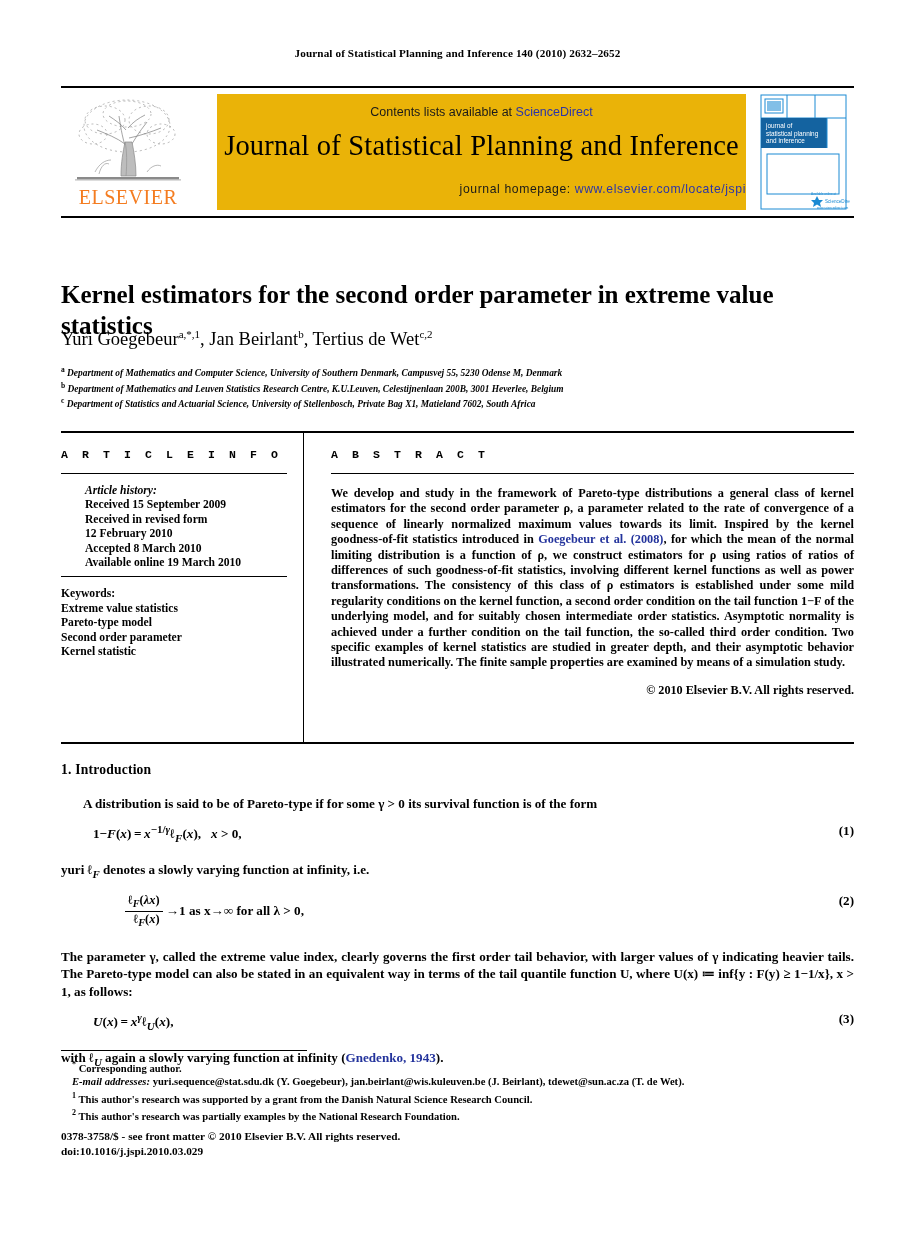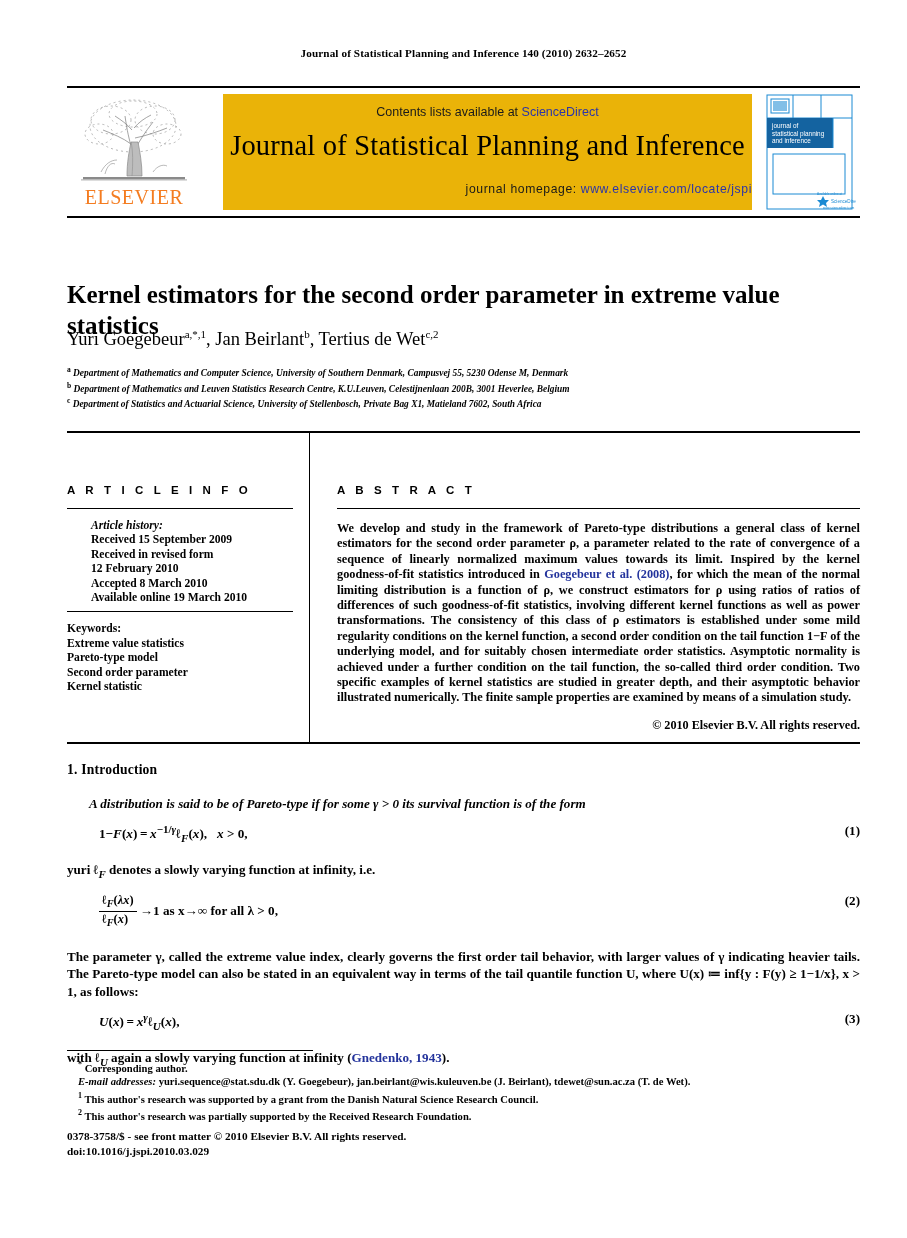--- a/index.html
+++ b/index.html
@@ -10,21 +10,21 @@
   body {
     width: 907px;
     height: 1238px;
     position: relative;
     font-family: "Liberation Serif", "DejaVu Serif", serif;
     color: #000000;
     overflow: hidden;
   }
   .page {
     position: absolute;
-    left: 10px; top: 0;
+    left: 4px; top: 0;
     width: 752px;
     height: 1238px;
   }
 
   
   .running-head {
     position: absolute;
     left: 0;
     top: 47px;
     width: 907px;
@@ -200,26 +200,25 @@
     top: 448px;
     width: 226px;
   }
   .abstract-col {
     position: absolute;
     left: 327px;
     top: 448px;
     width: 523px;
   }
   .sec-head {
-    font-family: Liberation Sans, sans-serif;
+    font-family: Liberation Mono, monospace;
     font-weight: bold;
     font-size: 11.5px;
     letter-spacing: 3.6px;
     color: #000;
-    margin-top: 36px;
   }
   .thin-rule {
     margin-top: 12px;
     width: 100%;
     height: 1px;
     background: #000;
   }
   .info-body {
     margin-top: 10px;
     font-family: "Liberation Serif", serif;
@@ -278,21 +277,21 @@
     font-weight: bold;
     letter-spacing: 0.2px;
   }
   .para {
     margin-top: 17px;
     font-size: 13.1px;
     line-height: 17.6px;
     text-align: justify;
     font-weight: bold;
   }
-  .para.indent { text-indent: 22px; font-style: italic; }
+  .para.indent { text-indent: 22px; }
   .para a { color: #23339c; text-decoration: none; }
   .eq-row {
     margin-top: 10px;
     position: relative;
     font-size: 13.2px;
     font-weight: bold;
     min-height: 20px;
   }
   .eq-body {
     display: inline-block;
@@ -301,23 +300,24 @@
   .eq-num {
     position: absolute;
     right: 0;
     top: 0;
     font-weight: bold;
     font-size: 13.1px;
   }
   .frac {
     display: inline-block;
     vertical-align: middle;
-    text-align: left;
+    text-align: right;
     font-size: 12.4px;
     line-height: 14px;
+    margin-left: 32px;
   }
   .frac .num { display:block; padding: 0 3px; }
   .frac .den { display:block; padding: 0 3px; border-top: 1.3px solid #000; }
   i.mathvar { font-style: italic; }
 
   
   .foot-rule {
     position: absolute;
     left: 57px;
     top: 1050px;
@@ -493,21 +493,21 @@
     </div>
 
     <div class="para"><span>with </span>ℓ<sub><i class="mathvar">U</i></sub><span> again a slowly varying function at infinity (</span><a href="#">Gnedenko, 1943</a><span>).</span></div>
   </div>
 
   <div class="foot-rule"></div>
   <div class="footnotes">
     <div class="fn"><sup>*</sup> <span>Corresponding author.</span></div>
     <div class="fn"><span class="em">E-mail addresses:</span> <span>yuri.sequence@stat.sdu.dk (Y. Goegebeur), jan.beirlant@wis.kuleuven.be (J. Beirlant), tdewet@sun.ac.za (T. de Wet).</span></div>
     <div class="fn"><sup>1</sup> <span>This author's research was supported by a grant from the Danish Natural Science Research Council.</span></div>
-    <div class="fn"><sup>2</sup> <span>This author's research was partially supported by the Received Research Foundation.</span></div>
+    <div class="fn"><sup>2</sup> <span>This author's research was partially examples by the National Research Foundation.</span></div>
   </div>
 
   <div class="imprint">
     <div>0378-3758/$ - see front matter © 2010 Elsevier B.V. All rights reserved.</div>
     <div>doi:10.1016/j.jspi.2010.03.029</div>
   </div>
 
 </div>
 
 </body></html>

